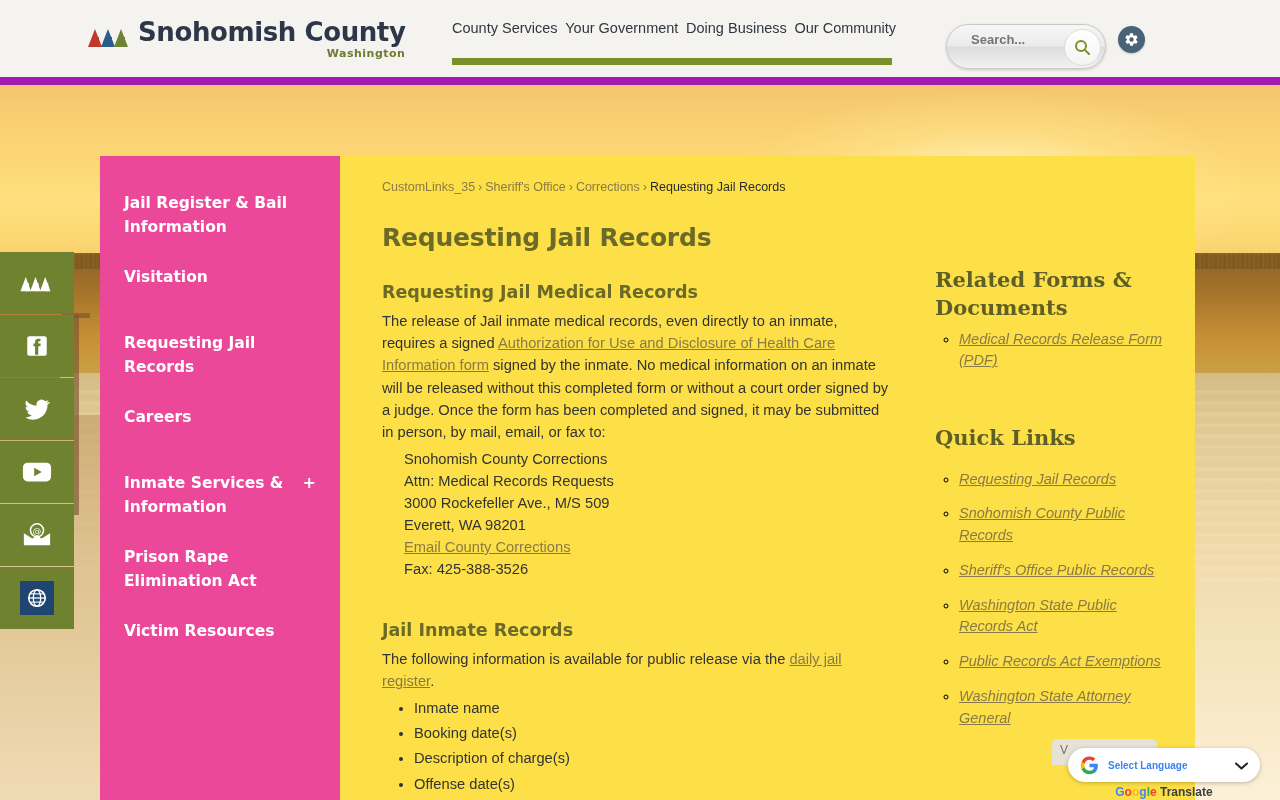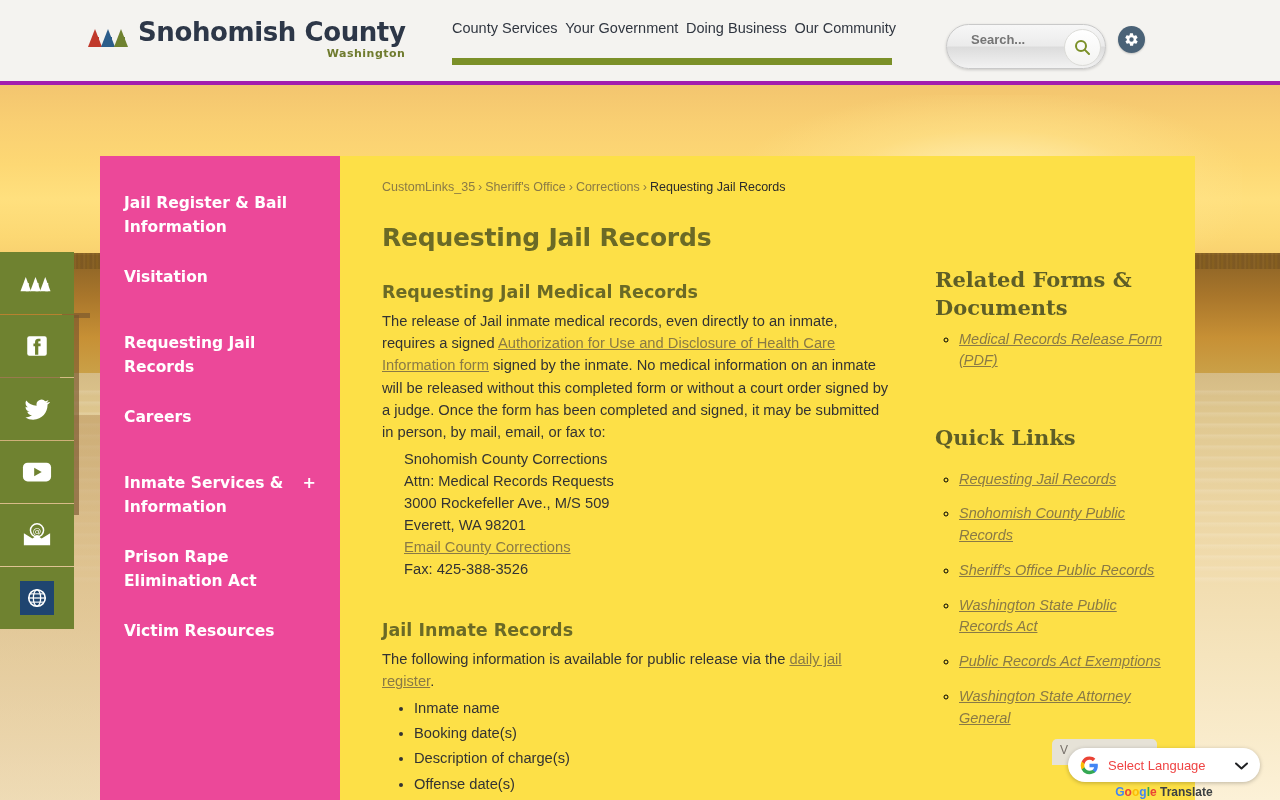--- a/index.html
+++ b/index.html
@@ -57,21 +57,21 @@
   }
   .bg-post {
     position: absolute; background: rgba(120,86,46,0.65);
   }
 
   
   .header {
     position: absolute;
     top: 0; left: 0; width: 1280px; height: 85px;
     background: #f4f3f0;
-    border-bottom: 4px solid #a21caf;
+    border-bottom: 8px solid #a21caf;
     z-index: 30;
   }
   .logo {
     position: absolute; left: 86px; top: 19px;
     display: flex; align-items: flex-start;
   }
   .logo-mountains {
     width: 48px; height: 26px; margin-top: 4px; margin-right: 4px;
     position: relative;
   }
@@ -256,21 +256,21 @@
     border-radius: 17px;
     box-shadow: 0 1px 4px rgba(0,0,0,0.25);
     padding: 0 12px;
     cursor: pointer;
   }
   .g-logo {
     width: 19px; height: 19px; margin-right: 9px;
     position: relative; flex-shrink: 0;
   }
   .translate-label {
-    flex: 1; font-size: 13px; color: #ef4444; font-weight: 400;
+    flex: 1; font-size: 10px; color: #3b82f6; font-weight: 700;
   }
   .chev { font-size: 13px; color: #222; font-weight: bold; }
   .translate-credit {
     margin-top: 3px; text-align: center;
     font-size: 12px; font-weight: bold;
   }
   .gc-b { color: #4285f4; } .gc-r { color: #ea4335; }
   .gc-y { color: #fbbc05; } .gc-g { color: #34a853; }
   .tr-word { color: #3c4043; }
 </style>

